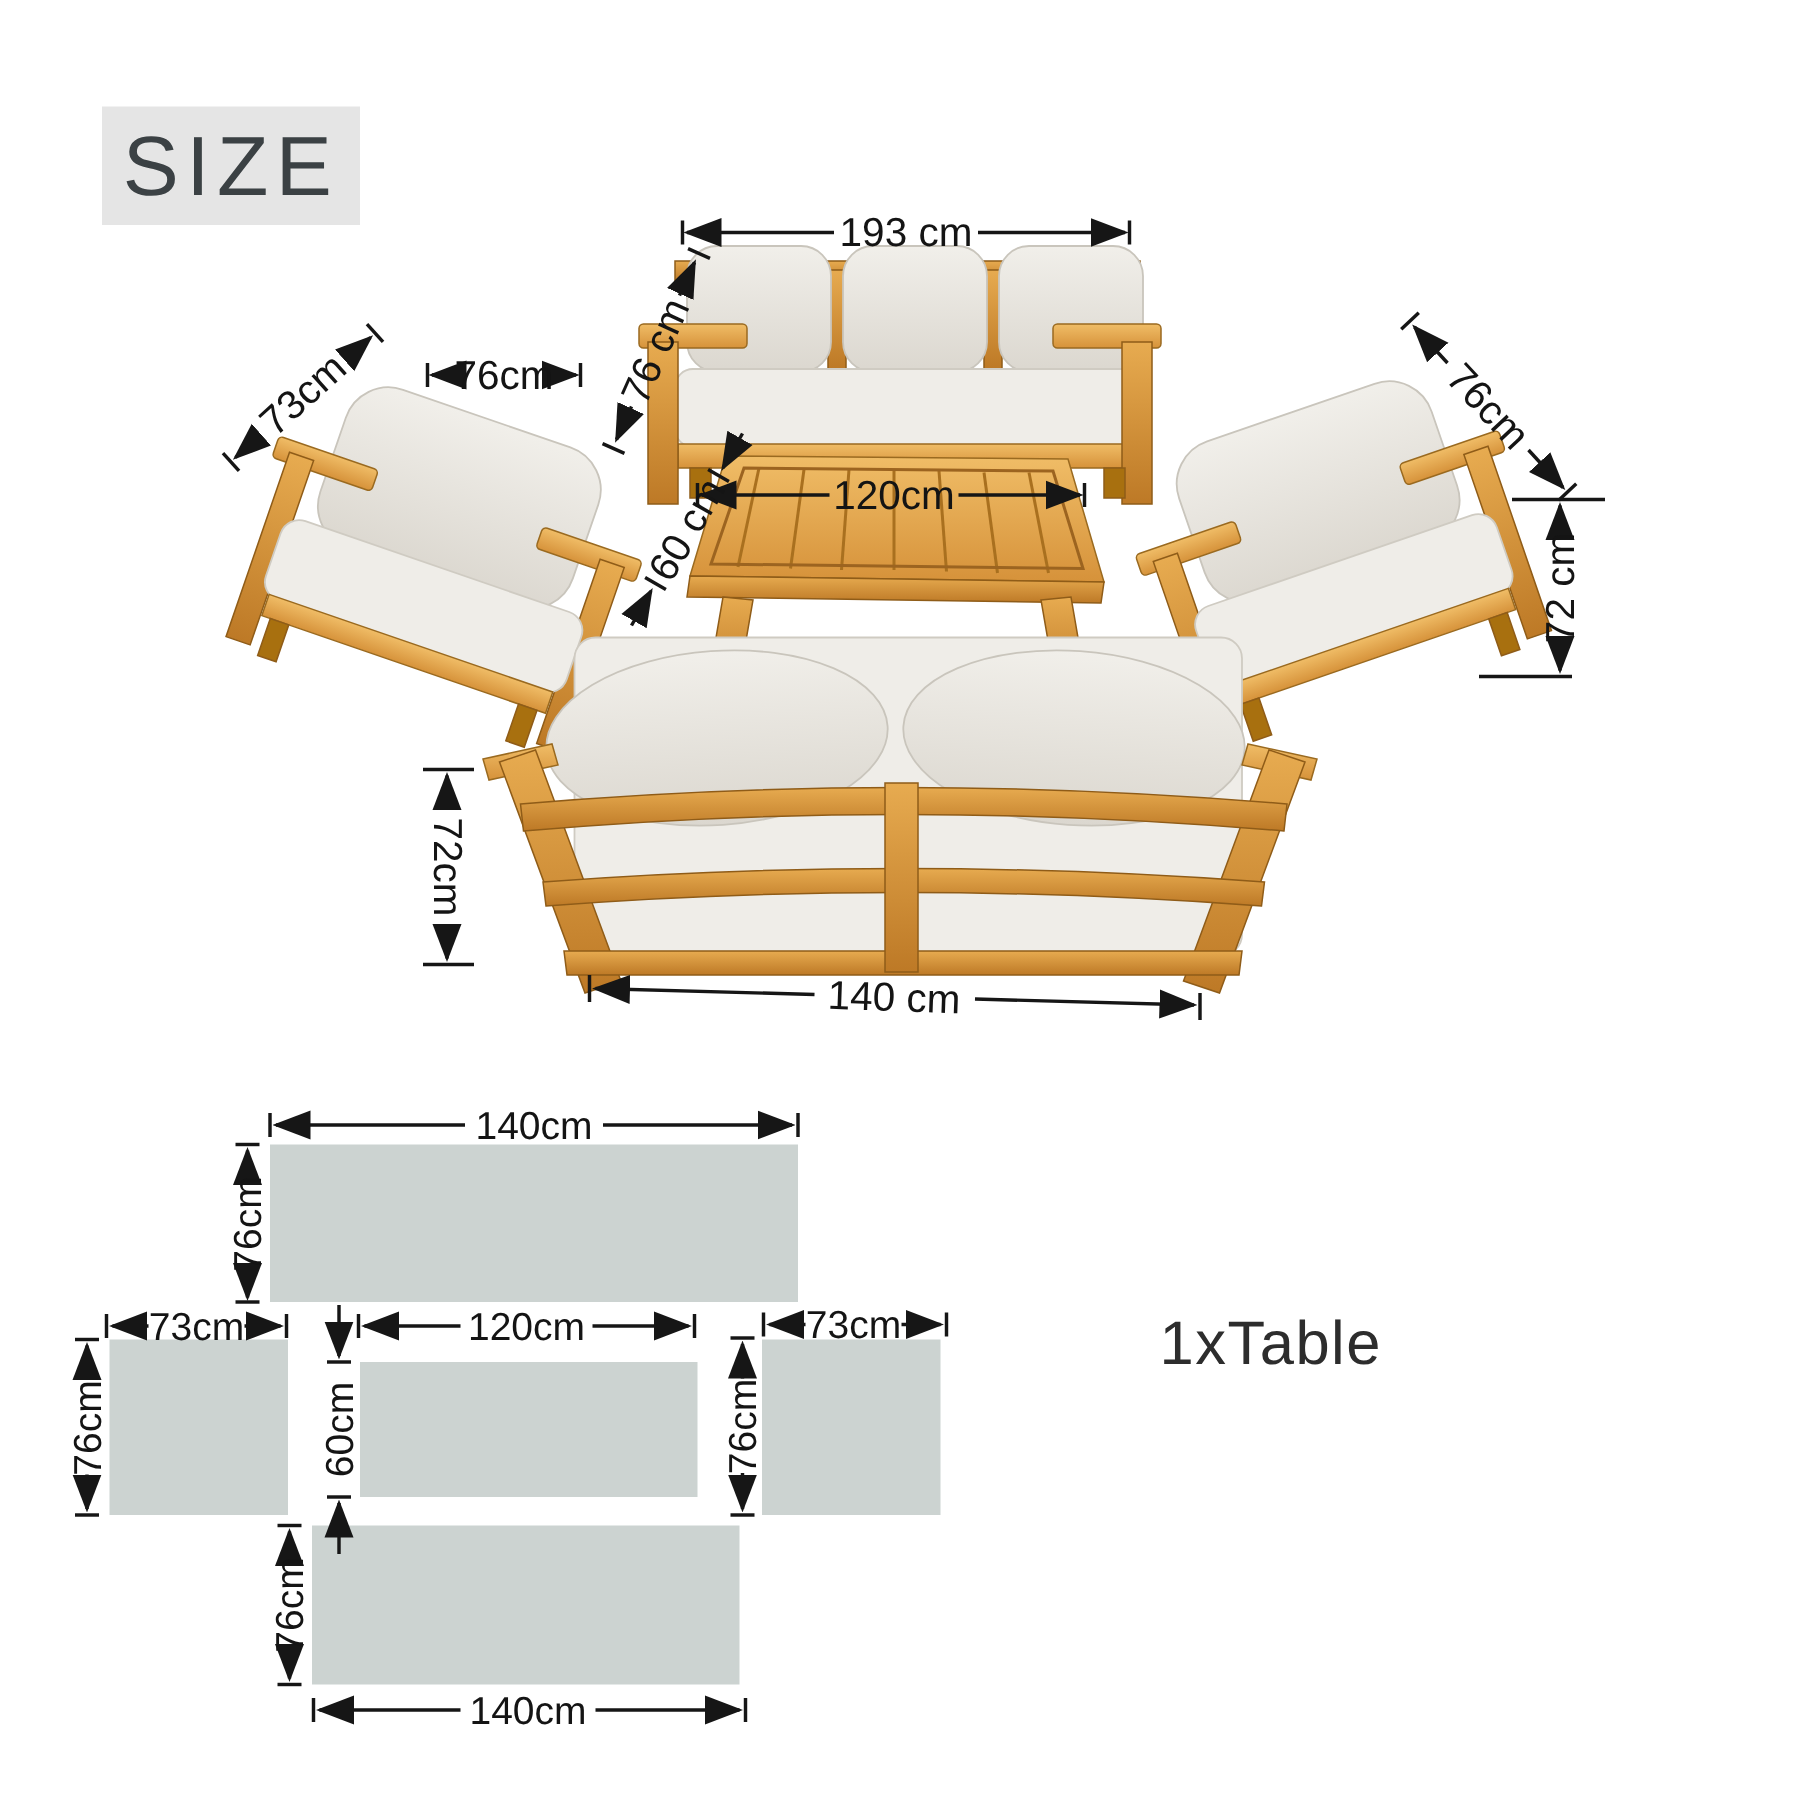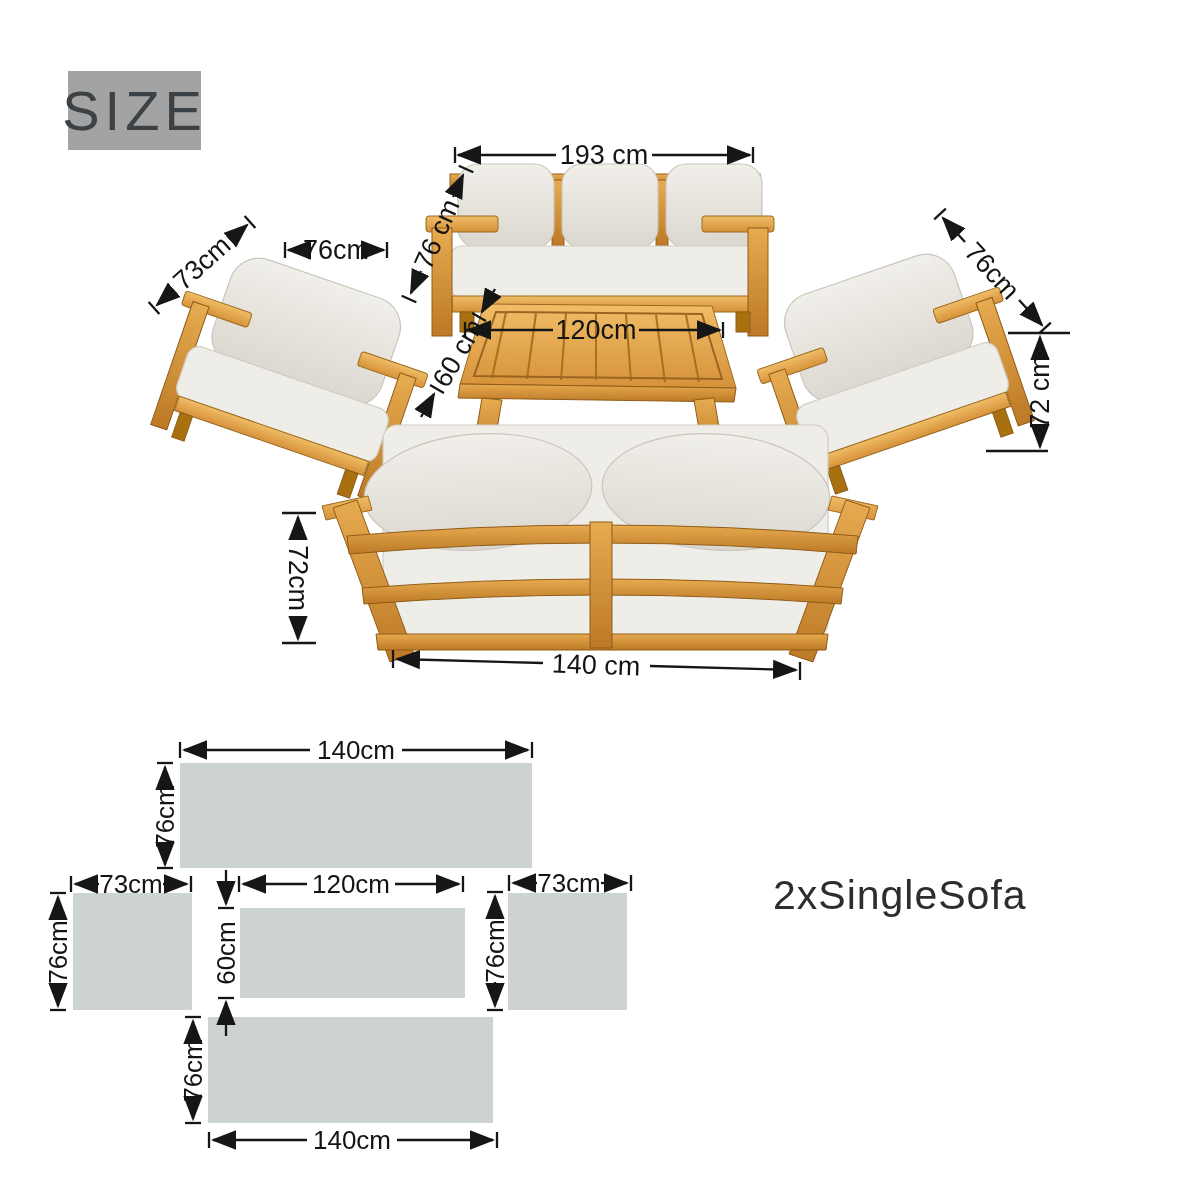--- a/index.html
+++ b/index.html
@@ -1,22 +1,22 @@
 <!DOCTYPE html>
 <html><head>
 <meta charset="utf-8">
 <style>
   html,body{margin:0;padding:0;}
   body{
     width:1200px;height:1200px;position:relative;background:#ffffff;
     font-family:"Liberation Sans",sans-serif;overflow:hidden;
   }
   .size-badge{
-    position:absolute;left:68px;top:71px;width:133px;height:79px;
-    background:#a3a3a3;color:#3b4144;display:flex;align-items:center;justify-content:center;
+    position:absolute;left:68px;top:71px;width:172px;height:79px;
+    background:#e5e5e5;color:#3b4144;display:flex;align-items:center;justify-content:center;
     font-size:56px;letter-spacing:5px;font-weight:400;
   }
   .scene{position:absolute;left:0;top:0;}
   .plan{position:absolute;left:0;top:720px;}
   .contents-list{
     position:absolute;left:773px;top:864px;color:#2d2d2d;
     font-size:41px;line-height:63px;letter-spacing:1px;
   }
   
   .wood{fill:url(#wg);stroke:#8f5c18;stroke-width:1;}
@@ -293,14 +293,14 @@
   <g>
     <line class="dl" x1="209" y1="412" x2="209" y2="428"></line>
     <line class="dl" x1="497" y1="412" x2="497" y2="428"></line>
     <line class="dl" x1="307" y1="420" x2="213" y2="420" marker-end="url(#ar2)"></line>
     <line class="dl" x1="397" y1="420" x2="493" y2="420" marker-end="url(#ar2)"></line>
     <text class="dt2" x="352" y="420" text-anchor="middle" dominant-baseline="central">140cm</text>
   </g>
 </svg>
 
 <div class="contents-list">
-  <div>2xSingleSofa</div>
+  <div>1xTable</div>
 </div>
 
 </body></html>

